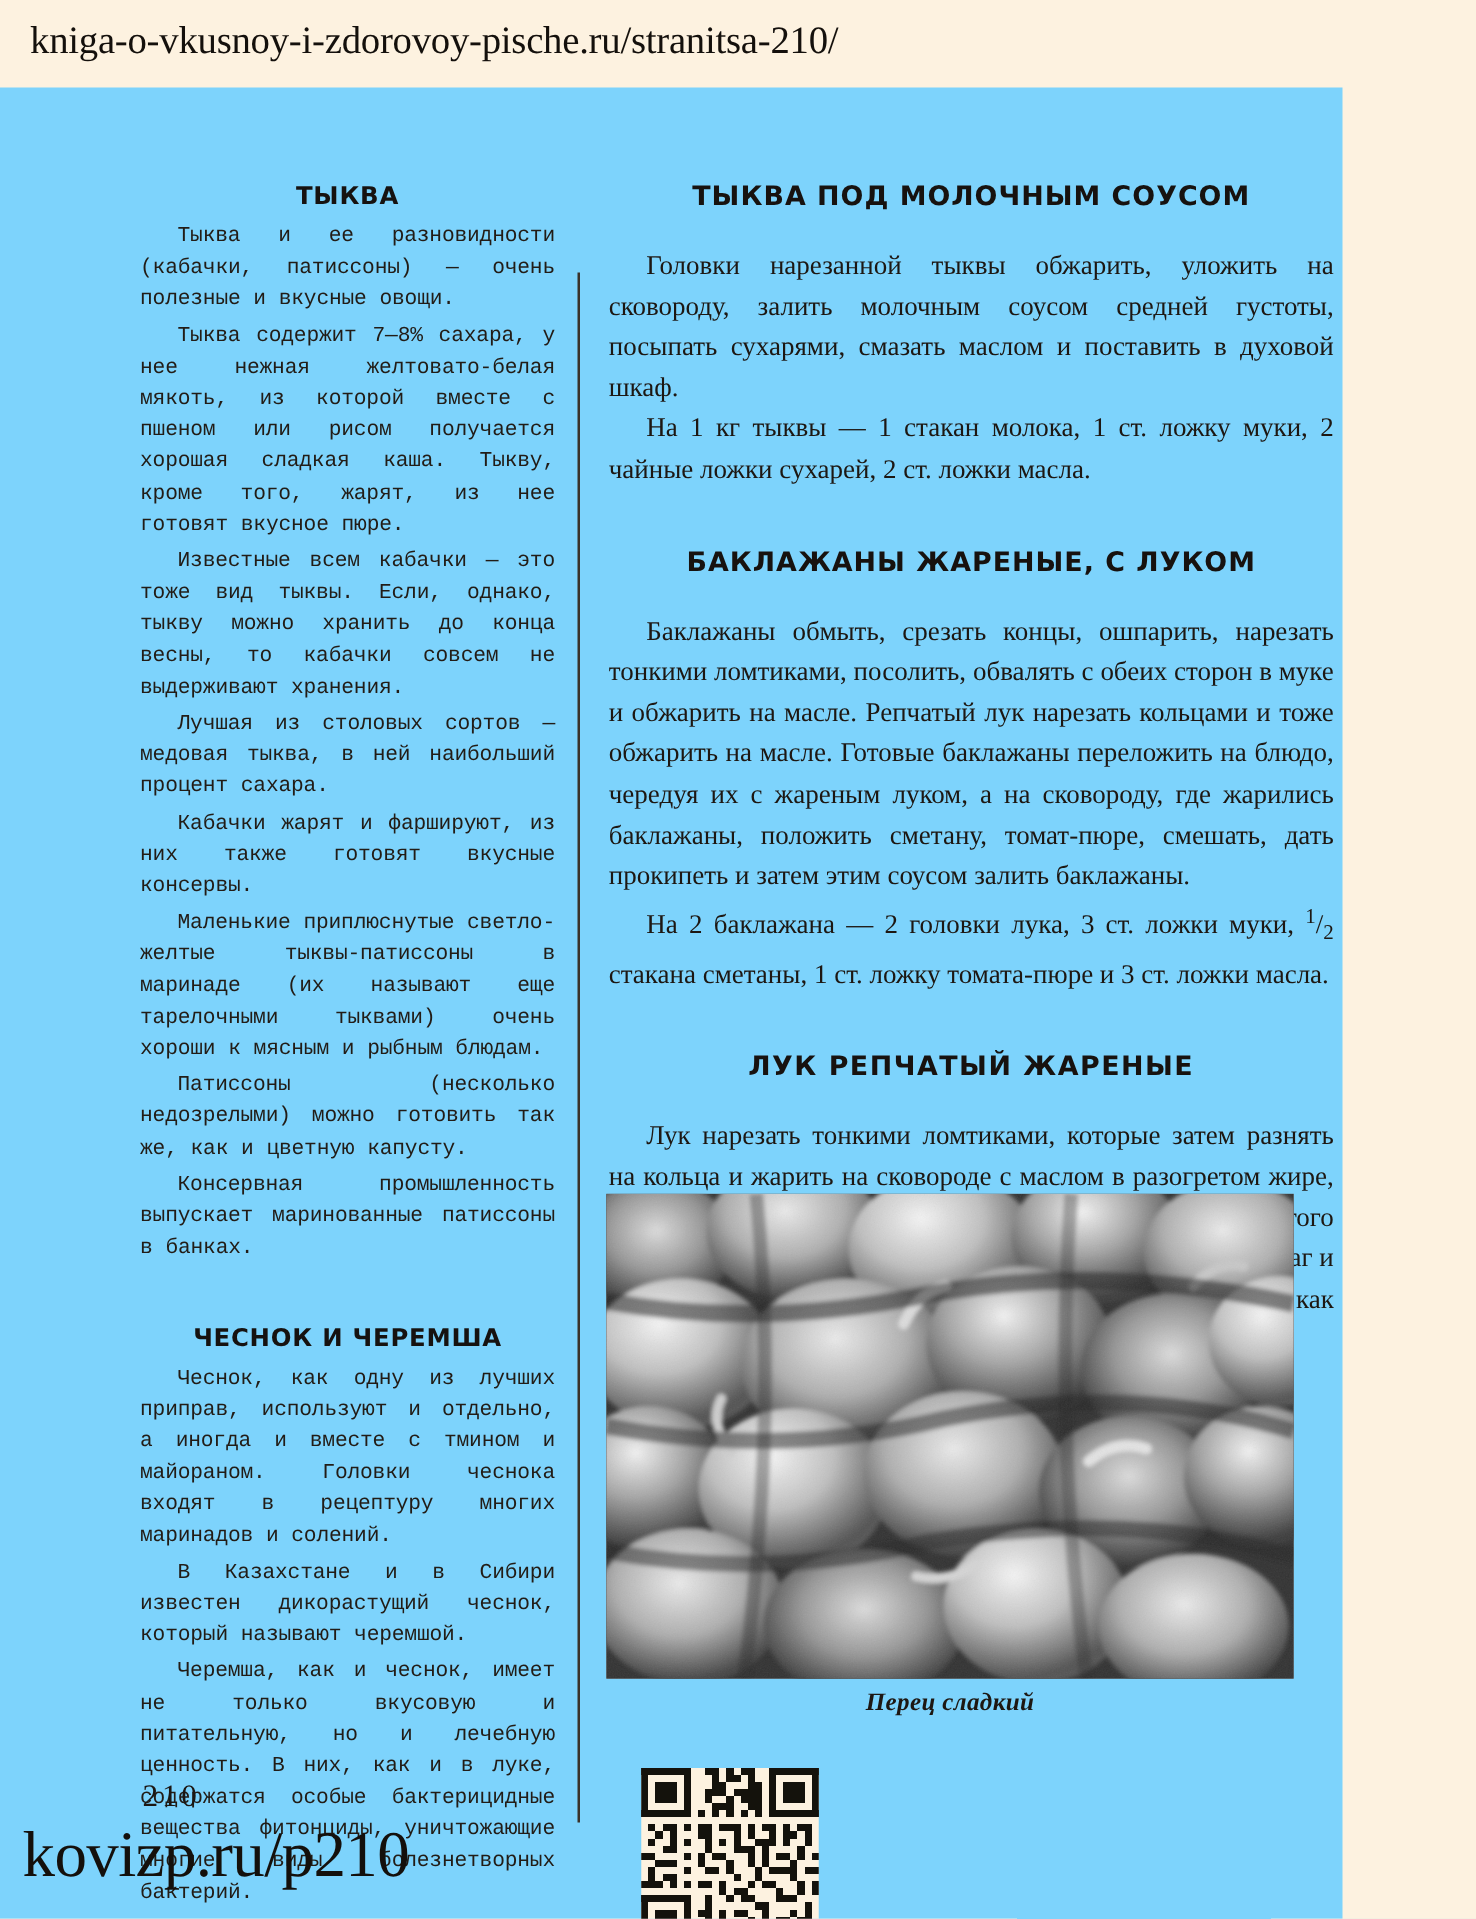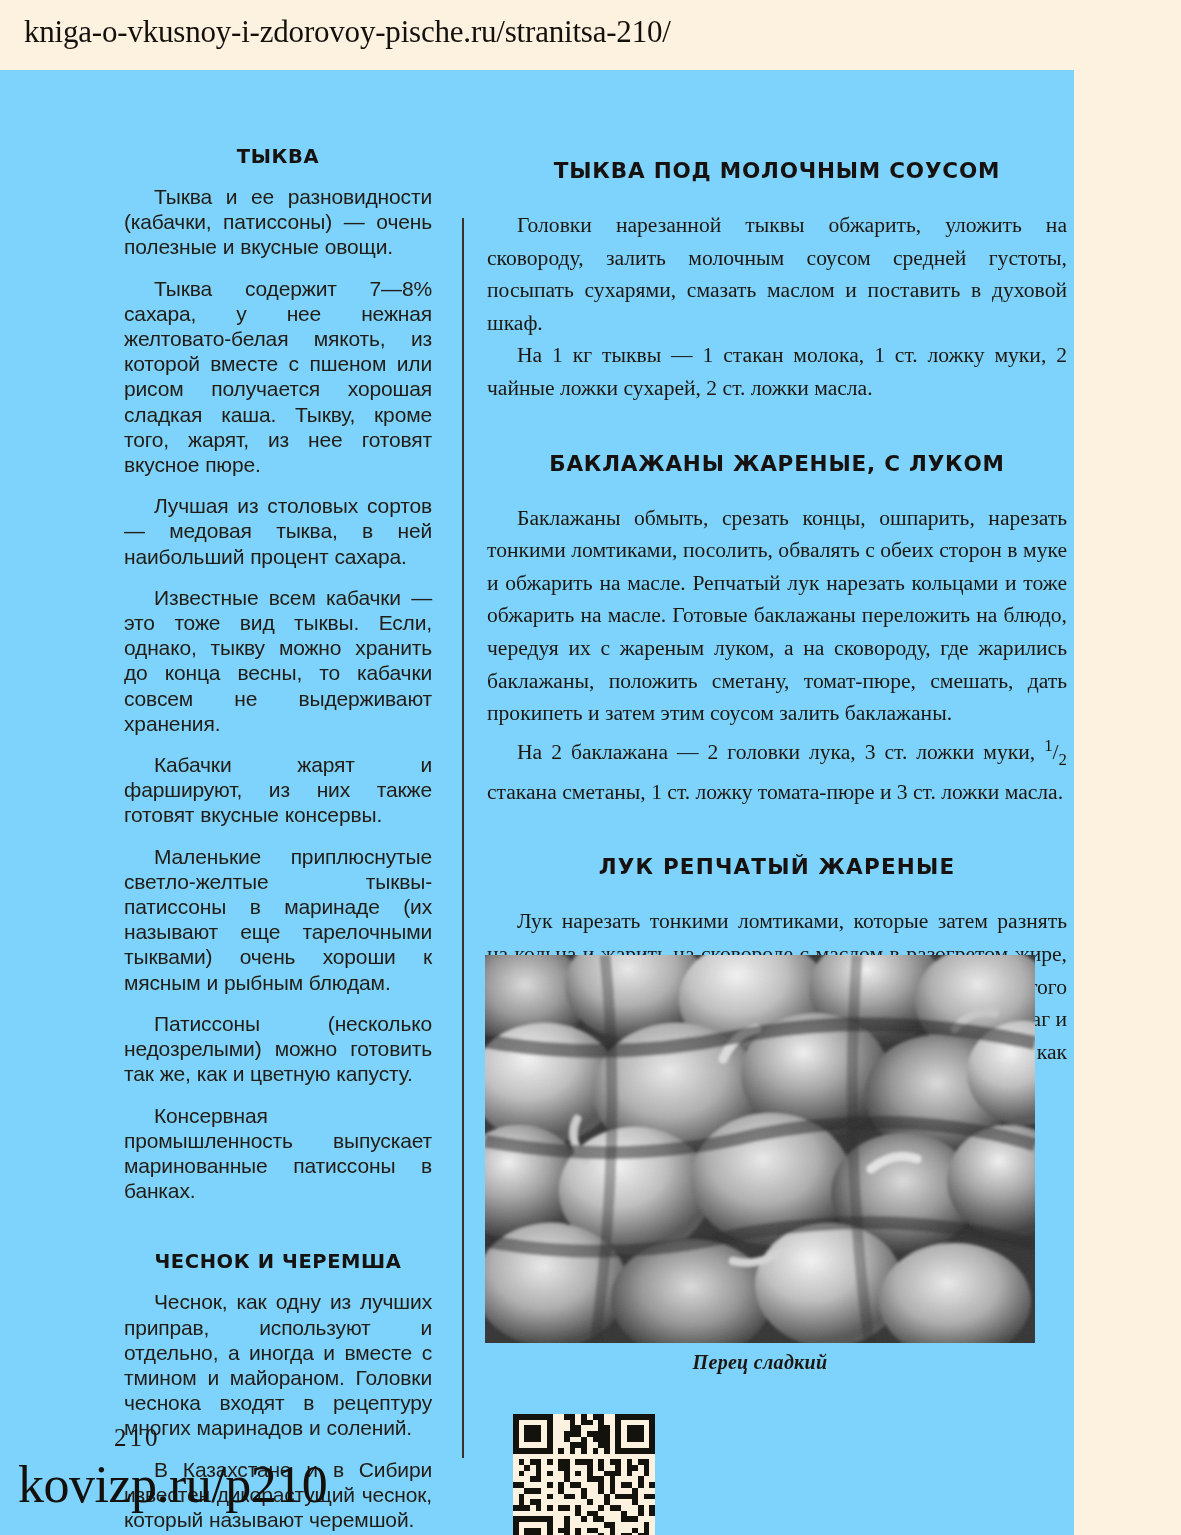--- a/index.html
+++ b/index.html
@@ -61,36 +61,36 @@
     font-size: 19.5px;
     letter-spacing: 0.6px;
     text-align: center;
     margin: 0 0 9px 0;
     color: #161210;
   }
   .col-left .h.second {
     margin-top: 47px;
   }
   .col-left p {
-    font-family: Liberation Sans, sans-serif;
-    font-size: 21px;
+    font-family: Liberation Mono, monospace;
+    font-size: 17px;
     line-height: 25.2px;
     text-align: justify;
     text-indent: 30px;
-    margin: 16px;
+    margin: 4px;
     letter-spacing: -0.15px;
     word-spacing: 0.2px;
     color: #221c16;
   }
 
   
   .col-right {
     position: absolute;
     left: 487px;
-    top: 88px;
+    top: 75px;
     width: 580px;
   }
   .col-right .h {
     font-family: "DejaVu Sans", "Liberation Sans", sans-serif;
     font-weight: bold;
     font-size: 21.5px;
     letter-spacing: 0.8px;
     text-align: center;
     margin: 0 0 26px 0;
     color: #17120f;
@@ -192,22 +192,22 @@
 
 <div class="sheet">
 
   <div class="col-divider"></div>
 
   <div class="col-left">
 
     <h2 class="h">ТЫКВА</h2>
     <p>Тыква и ее разновидности (кабачки, патиссоны) — очень полезные и вкусные овощи.</p>
     <p>Тыква содержит 7—8% сахара, у нее нежная желтовато-белая мякоть, из которой вместе с пшеном или рисом получается хорошая сладкая каша. Тыкву, кроме того, жарят, из нее готовят вкусное пюре.</p>
+    <p>Известные всем кабачки — это тоже вид тыквы. Если, однако, тыкву можно хранить до конца весны, то кабачки совсем не выдерживают хранения.</p>
     <p>Лучшая из столовых сортов — медовая тыква, в ней наибольший процент сахара.</p>
-    <p>Известные всем кабачки — это тоже вид тыквы. Если, однако, тыкву можно хранить до конца весны, то кабачки совсем не выдерживают хранения.</p>
     <p>Кабачки жарят и фаршируют, из них также готовят вкусные консервы.</p>
     <p>Маленькие приплюснутые светло-желтые тыквы-патиссоны в маринаде (их называют еще тарелочными тыквами) очень хороши к мясным и рыбным блюдам.</p>
     <p>Патиссоны (несколько недозрелыми) можно готовить так же, как и цветную капусту.</p>
     <p>Консервная промышленность выпускает маринованные патиссоны в банках.</p>
 
     <h2 class="h second">ЧЕСНОК И ЧЕРЕМША</h2>
     <p>Чеснок, как одну из лучших приправ, используют и отдельно, а иногда и вместе с тмином и майораном. Головки чеснока входят в рецептуру многих маринадов и солений.</p>
     <p>В Казахстане и в Сибири известен дикорастущий чеснок, который называют черемшой.</p>
     <p>Черемша, как и чеснок, имеет не только вкусовую и питательную, но и лечебную ценность. В них, как и в луке, содержатся особые бактерицидные вещества фитонциды, уничтожающие многие виды болезнетворных бактерий.</p>
 

